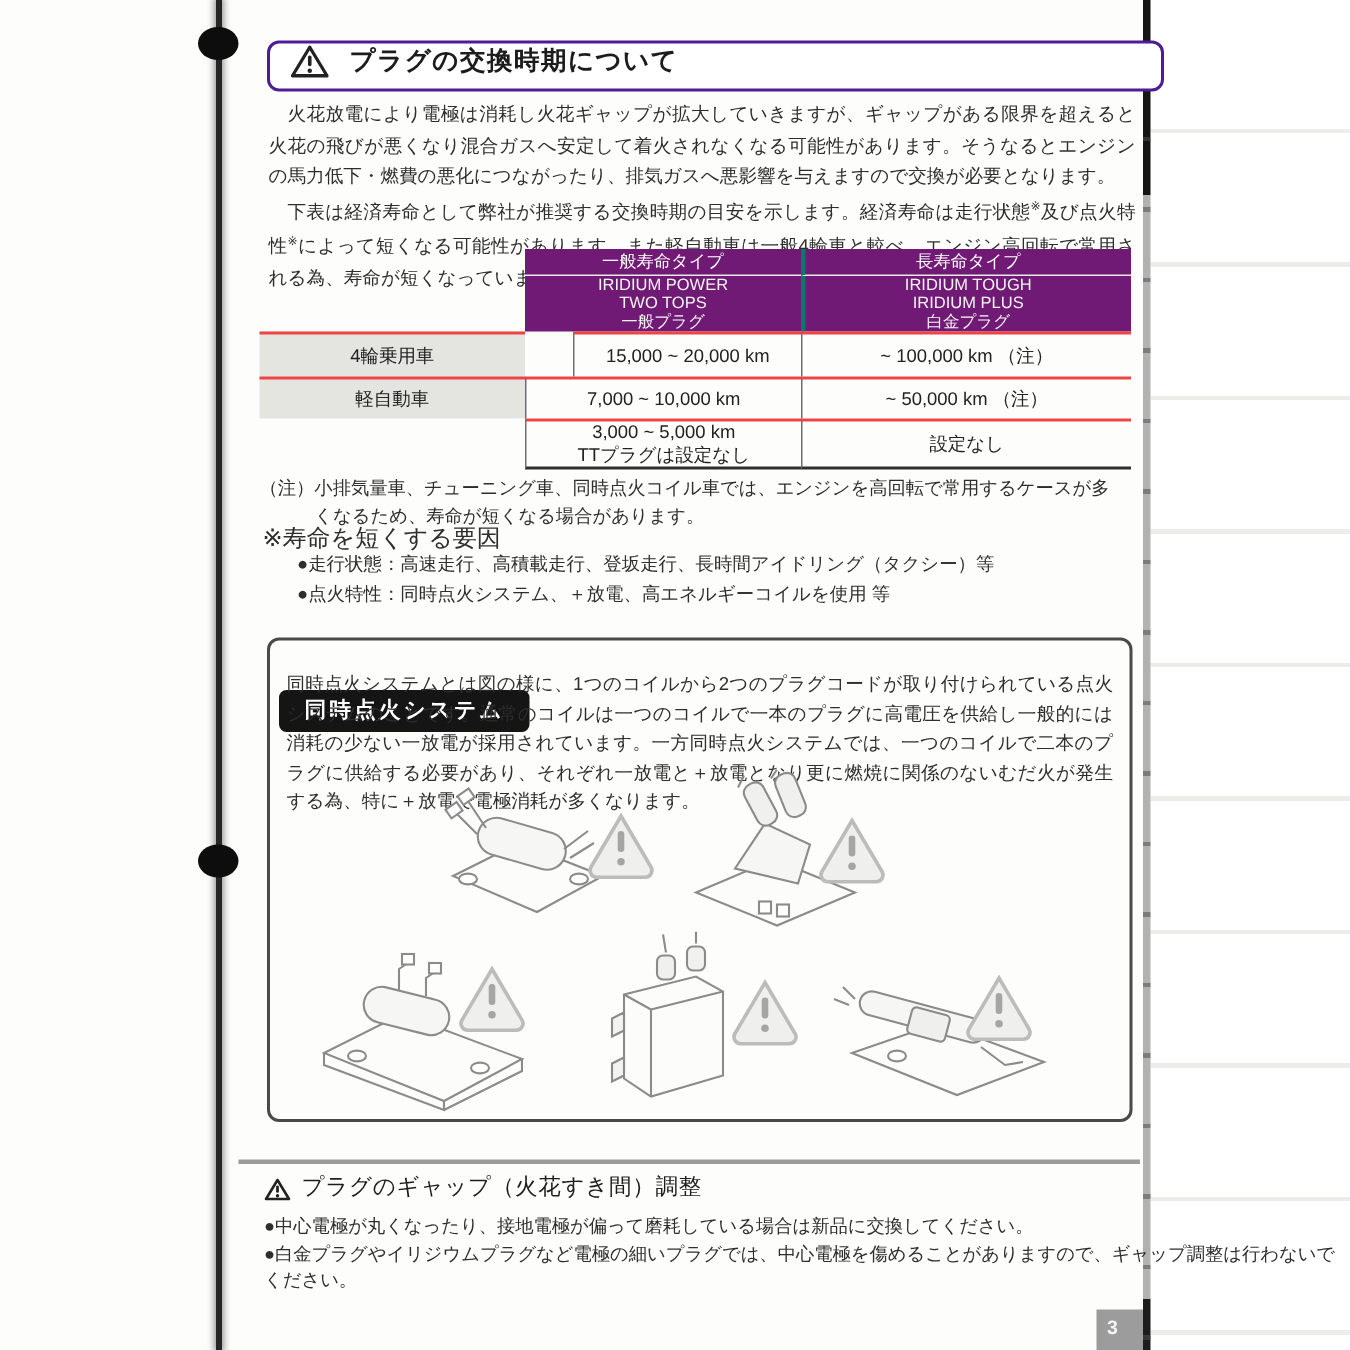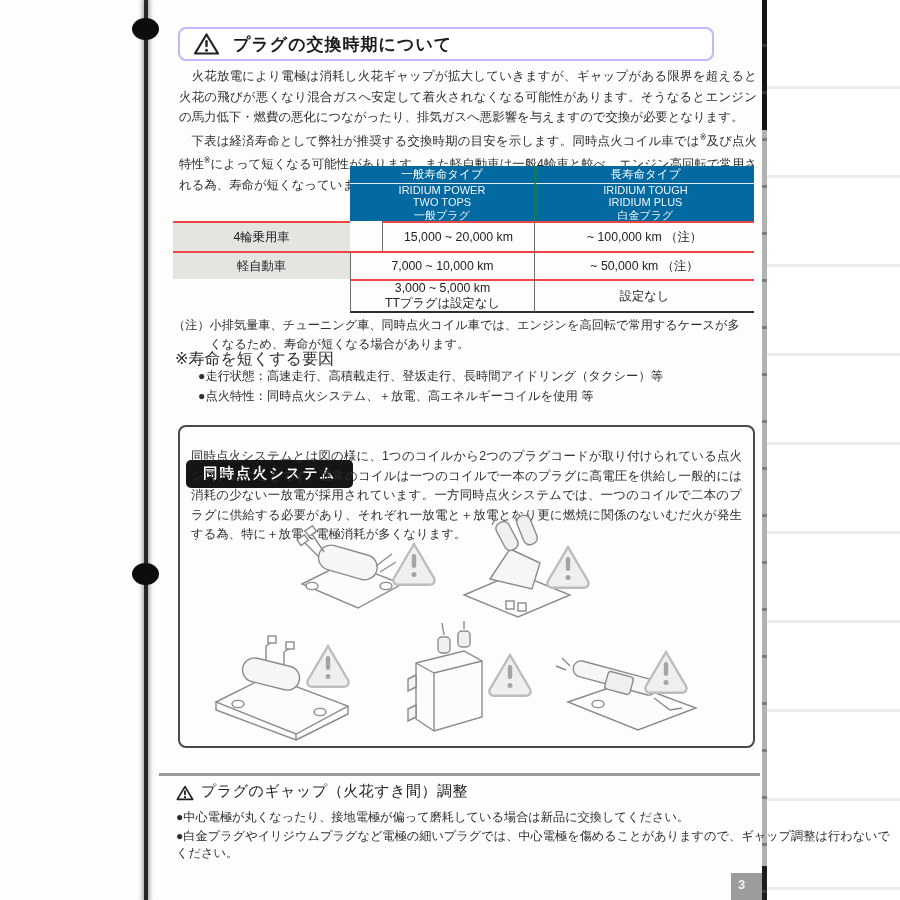--- a/index.html
+++ b/index.html
@@ -24,41 +24,41 @@
     position:absolute;left:144px;top:0;width:4px;height:900px;
     background:#262626;box-shadow:0 0 4px 1.5px rgba(40,40,40,.45);
   }
   .binder-hole{
     position:absolute;left:132px;width:27px;height:22px;background:#0d0d0d;border-radius:50%;
   }
   .hole-top{top:18px;}
   .hole-mid{top:563px;}
   
   .title-box{
-    position:absolute;left:178px;top:27px;width:536px;height:34px;box-sizing:border-box;
-    border:2px solid #c4b5fd;border-radius:8px;background:#fff;
-    display:flex;align-items:center;gap:13px;padding-left:13px;
+    position:absolute;left:178px;top:27px;width:598px;height:34px;box-sizing:border-box;
+    border:2px solid #4c1d95;border-radius:8px;background:#fff;
+    display:flex;align-items:flex-start;gap:13px;padding-left:13px;
   }
   .title-text{font-size:17px;font-weight:bold;color:#1c1c1c;letter-spacing:1px;}
   
   .intro{
     position:absolute;left:179px;top:66px;width:578px;
     font-size:12.4px;line-height:20.5px;text-align:justify;
   }
   .intro p{margin:0;}
   .intro sup{font-size:8px;vertical-align:super;}
   
   .plug-table{
     position:absolute;left:173px;top:166px;width:581px;
     display:grid;grid-template-columns:177px 184px 220px;
     grid-template-rows:18px 37px 30px 28px 34px;
     font-size:12.3px;color:#222;
   }
   .plug-table .cell{display:flex;align-items:center;justify-content:center;text-align:center;}
-  .th{background:#0369a1;color:#fff;}
+  .th{background:#701a75;color:#fff;}
   .th-type{font-size:11.5px;border-bottom:1px solid #e9e9e9;box-sizing:border-box;}
   .th-prod{font-size:11px;line-height:12.5px;color:#f3f3f3;}
   .th-gap{border-left:3px solid #0f766e;box-sizing:border-box;}
   .pre{white-space:pre-line;}
   .dr{border-top:2px solid #ef4444;box-sizing:border-box;}
   .last{border-bottom:2px solid #2f2f2f;}
   .row-label{background:#e4e4e1;}
   .vline{border-left:1px solid #6e6e6e;}
   .cell-small{line-height:15px;}
   
@@ -124,21 +124,21 @@
       <path d="M13.5,2.5 L25,21.5 H2 Z" fill="none" stroke="#222" stroke-width="2.2" stroke-linejoin="round"></path>
       <rect x="12.3" y="8" width="2.4" height="7.2" rx="1.2" fill="#222"></rect>
       <circle cx="13.5" cy="18.2" r="1.5" fill="#222"></circle>
     </svg>
   </span>
   <span class="title-text">プラグの交換時期について</span>
 </div>
 
 <div class="intro">
   <p>　火花放電により電極は消耗し火花ギャップが拡大していきますが、ギャップがある限界を超えると火花の飛びが悪くなり混合ガスへ安定して着火されなくなる可能性があります。そうなるとエンジンの馬力低下・燃費の悪化につながったり、排気ガスへ悪影響を与えますので交換が必要となります。</p>
-  <p><span>　下表は経済寿命として弊社が推奨する交換時期の目安を示します。同時点火コイル車では</span><sup>※</sup><span>及び点火特性</span><sup>※</sup><span>によって短くなる可能性があります。また軽自動車は一般4輪車と較べ、エンジン高回転で常用される為、寿命が短くなっています。</span></p>
+  <p><span>　下表は経済寿命として弊社が推奨する交換時期の目安を示します。経済寿命は走行状態</span><sup>※</sup><span>及び点火特性</span><sup>※</sup><span>によって短くなる可能性があります。また軽自動車は一般4輪車と較べ、エンジン高回転で常用される為、寿命が短くなっています。</span></p>
 </div>
 
 <div class="plug-table">
   <div class="cell" style="grid-column:1;grid-row:1/3;"></div>
   <div class="cell th th-type" style="grid-column:2;grid-row:1;">一般寿命タイプ</div>
   <div class="cell th th-type th-gap" style="grid-column:3;grid-row:1;">長寿命タイプ</div>
   <div class="cell th th-prod pre" style="grid-column:2;grid-row:2;">IRIDIUM POWER
 TWO TOPS
 一般プラグ</div>
   <div class="cell th th-prod th-gap pre" style="grid-column:3;grid-row:2;">IRIDIUM TOUGH

